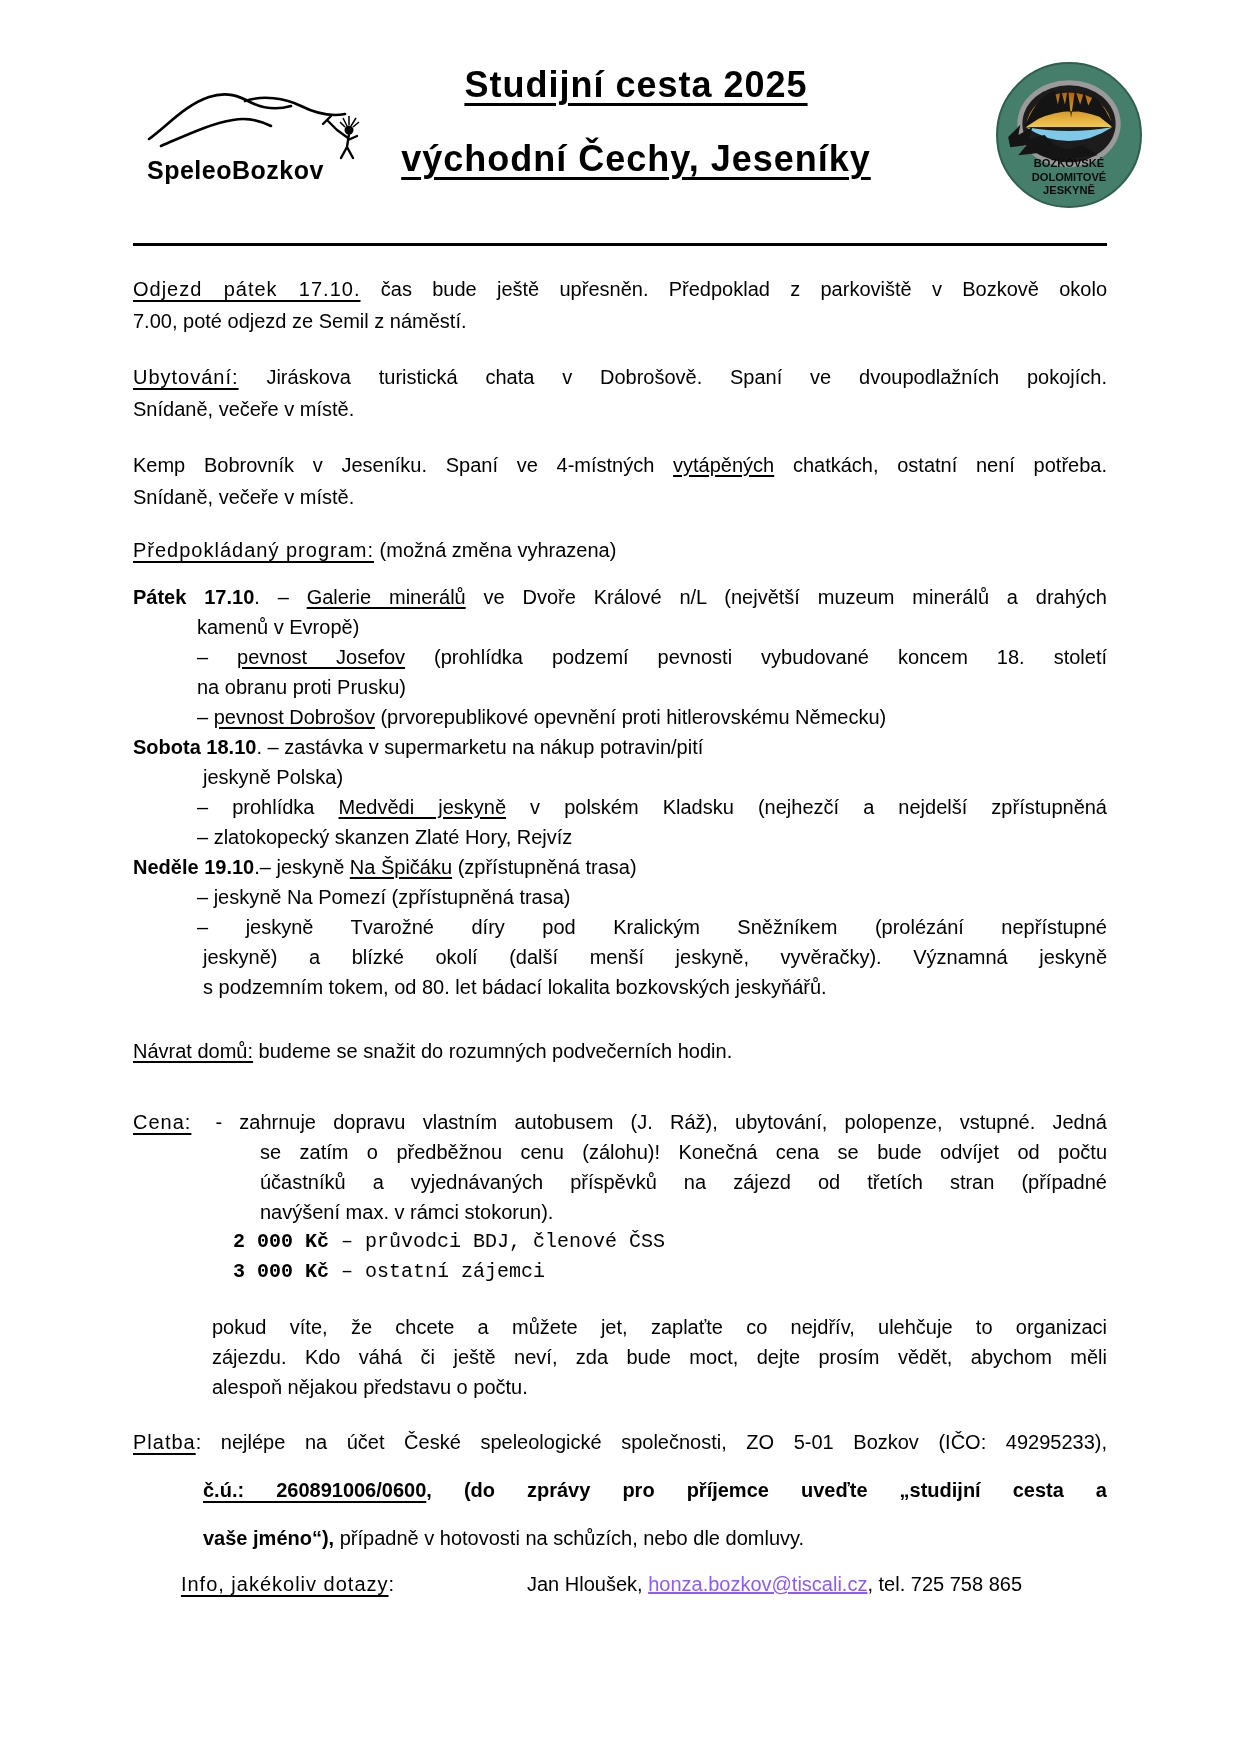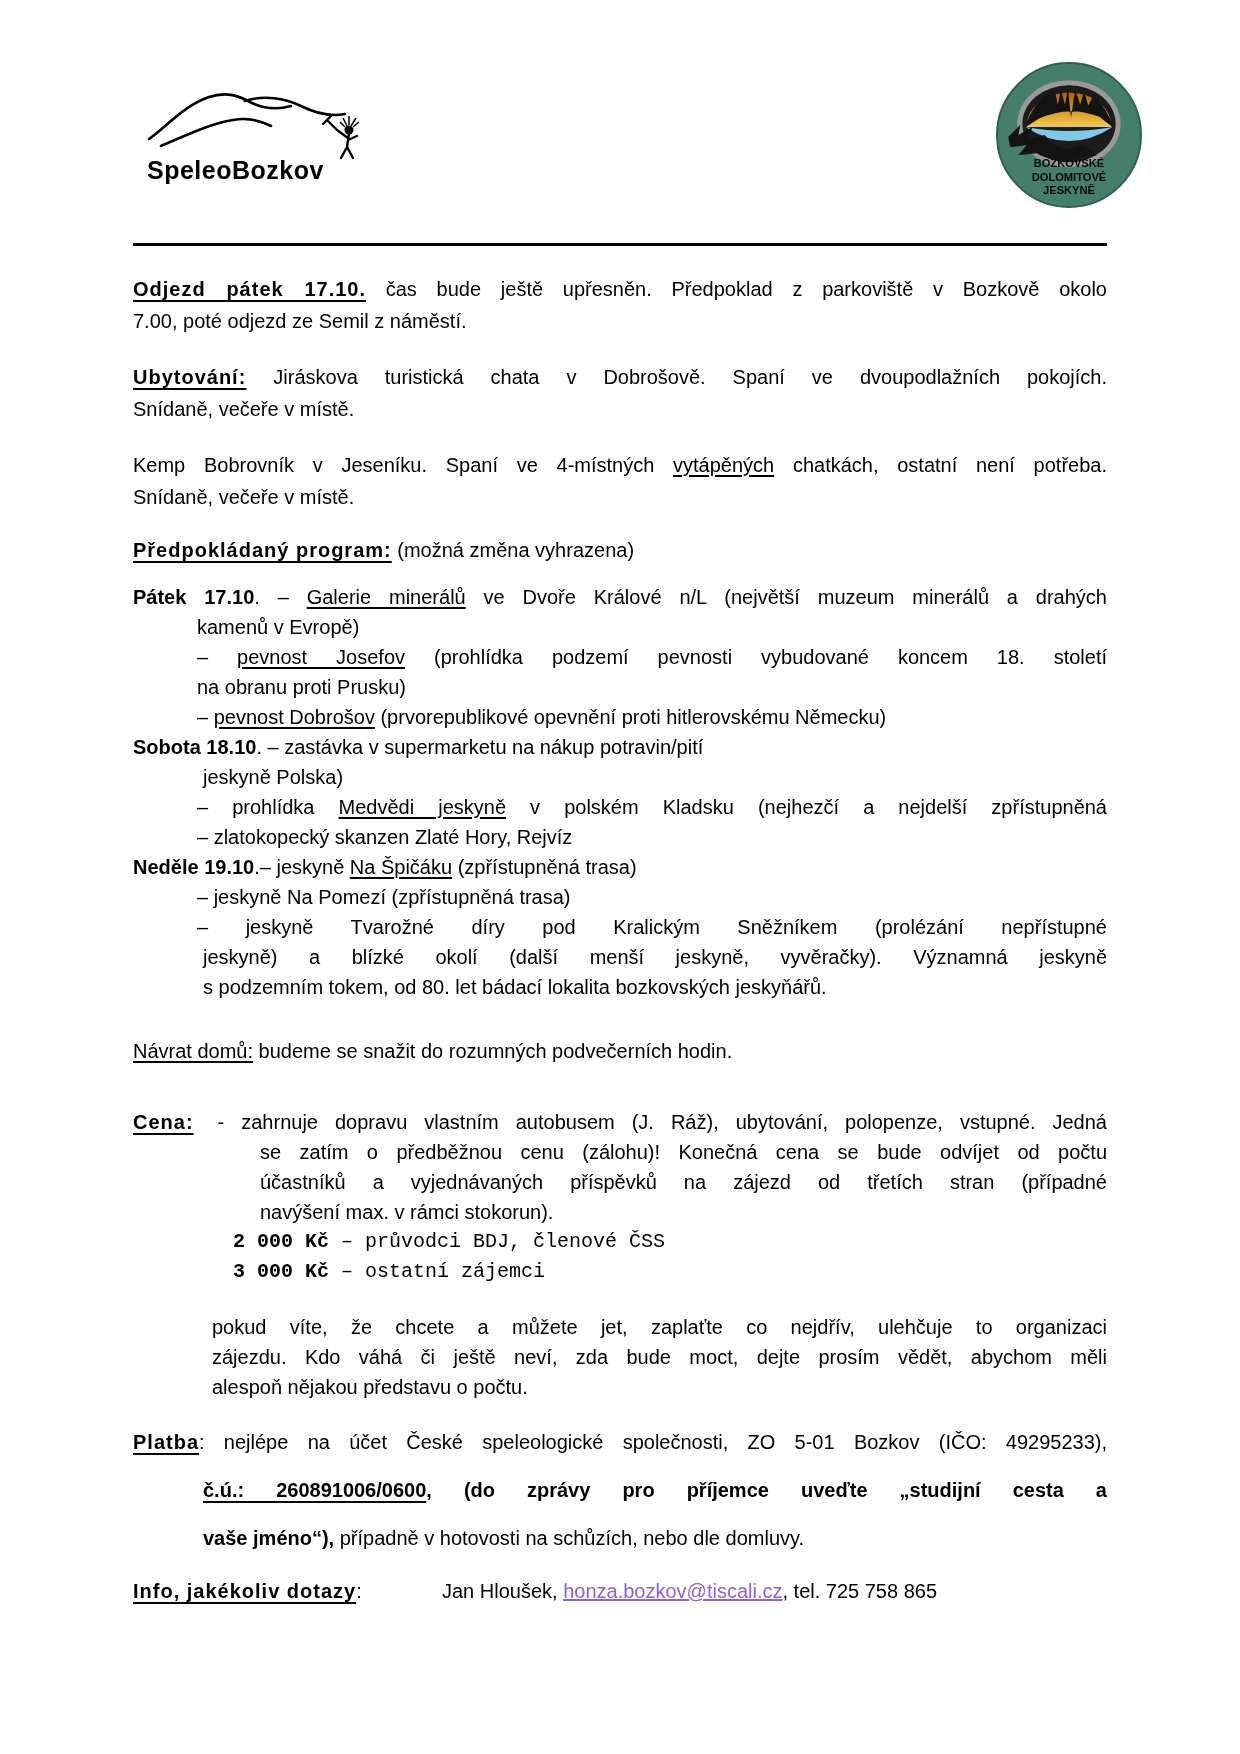--- a/index.html
+++ b/index.html
@@ -13,39 +13,39 @@
          line-height:42px;}
   .title2{margin-top:32px;}
   .logo-right{position:absolute;left:994px;top:60px;width:150px;height:150px;}
   .rule{position:absolute;left:133px;right:133px;top:243px;border-top:3px solid #000;}
   
   .content{position:absolute;left:133px;right:133px;top:246px;font-size:20px;}
   .line{line-height:inherit;}
   .j{text-align:justify;text-align-last:justify;}
   .b{font-weight:bold;}
   .u{text-decoration:underline;text-underline-offset:3px;}
-  .bu{font-weight:bold;letter-spacing:1px;text-decoration:underline;
+  .bu{font-weight:normal;letter-spacing:1px;text-decoration:underline;
       text-decoration-thickness:2px;text-underline-offset:4px;}
   .bu2{font-weight:bold;text-decoration:underline;text-decoration-thickness:2px;text-underline-offset:4px;}
   .sp24{display:inline-block;width:24px;}
   .p64{padding-left:64px;}
   .p70{padding-left:70px;}
   .p79{padding-left:79px;}
   .p100{padding-left:100px;font-family:Liberation Mono, monospace;}
   .p127{padding-left:127px;}
   .s-departure{margin-top:27px;line-height:32px;}
   .s-accommodation{margin-top:24px;line-height:32px;}
   .s-camp{margin-top:24px;line-height:32px;}
   .s-program-head{margin-top:21px;line-height:32px;}
   .s-program{margin-top:16px;line-height:30px;}
   .s-return{margin-top:33px;line-height:32px;}
   .s-price{margin-top:40px;line-height:30px;}
   .s-application{margin-top:25px;line-height:30px;}
   .s-payment{margin-top:16px;line-height:48px;}
-  .s-contact{margin-top:13px;line-height:32px;}
+  .s-contact{margin-top:6px;line-height:32px;text-align:center;}
   .contact-row{display:flex;}
   .contact-label{width:309px;flex:none;}
   .contact-value{flex:1;}
   .contact-row2{margin-top:43px;padding-left:309px;}
   .link{color:#8b5cf6;text-decoration:underline;cursor:pointer;}
 </style>
 </head>
 <body>
 
 <div class="page">
@@ -59,20 +59,24 @@
       </g>
       <g transform="translate(196,44)">
         <circle cx="8" cy="10" r="4.5" fill="#000"></circle>
         <path d="M6 6 L2 -2 M8 5 L8 -4 M10 6 L15 -2 M4 7 L-1 2 M12 7 L18 2" stroke="#000" stroke-width="1.5" fill="none"></path>
         <path d="M8 14 L6 27 M7 18 L-4 10 M-4 10 L-14 0 M-18 4 L-10 -4 M7 20 L16 16 M6 27 L0 38 M6 27 L12 38" stroke="#000" stroke-width="2.4" fill="none" stroke-linecap="round"></path>
       </g>
       <text x="2" y="103" font-size="25" font-weight="bold" letter-spacing="0.5" fill="#000">SpeleoBozkov</text>
     </svg>
   </div>
 
+  <div class="titles">
+    <div class="title">Studijní cesta 2025</div>
+    <div class="title title2">východní Čechy, Jeseníky</div>
+  </div>
 
   <div class="logo-right">
     <svg width="150" height="150" viewBox="0 0 148 148">
       <defs>
         <linearGradient id="skyg" x1="0" y1="0" x2="0" y2="1">
           <stop offset="0" stop-color="#B06010"></stop>
           <stop offset="1" stop-color="#F2C94C"></stop>
         </linearGradient>
       </defs>
       <circle cx="74" cy="74" r="71" fill="#457F6B" stroke="#2F5F50" stroke-width="2"></circle>

